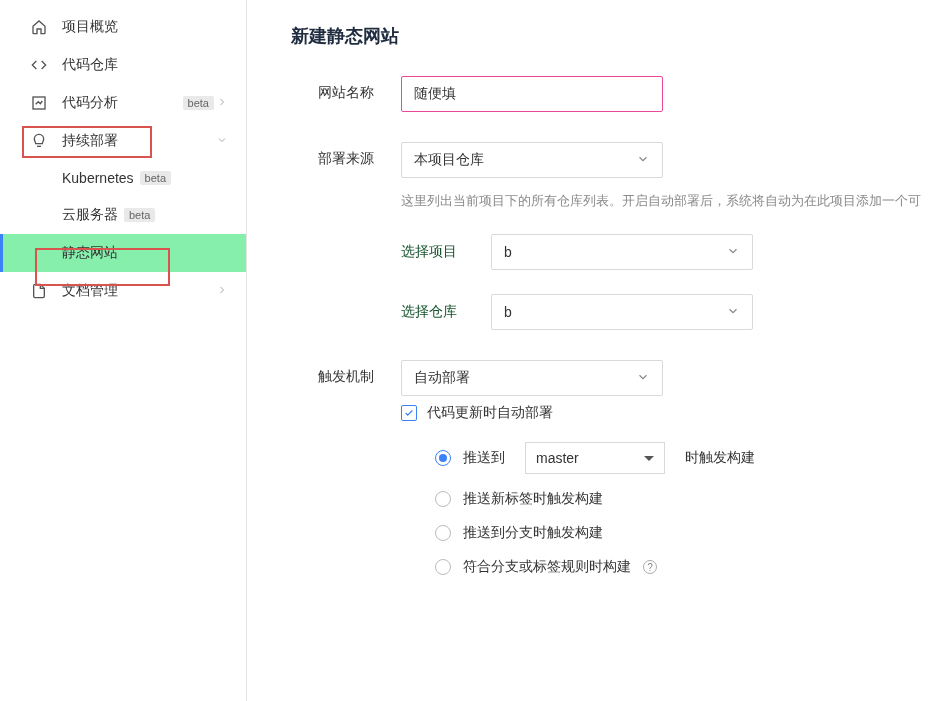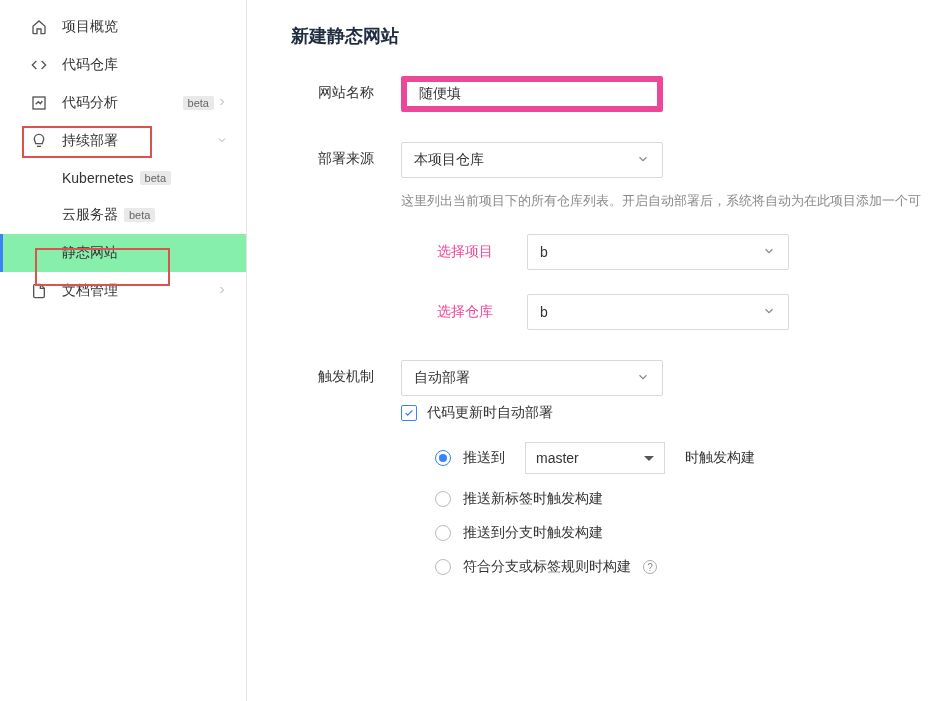--- a/index.html
+++ b/index.html
@@ -107,21 +107,21 @@
     .form-label {
       width: 110px;
       padding-top: 8px;
       color: #333;
       text-align: center;
     }
     .form-control { flex: 1; }
     .input-text {
       width: 262px;
       height: 36px;
-      border: 6px solid #ec4899;
+      border: 1px solid #ec4899;
       border-radius: 2px;
       padding: 0 12px;
       font-size: 14px;
       color: #333;
     }
     .select-box {
       width: 262px;
       height: 36px;
       border: 1px solid #d9d9d9;
       border-radius: 2px;
@@ -137,21 +137,21 @@
       color: #8a8a8a;
       font-size: 13px;
       margin-top: 14px;
       white-space: nowrap;
     }
     .sub-row {
       display: flex;
       align-items: center;
       margin-top: 24px;
     }
-    .sub-label { width: 90px; color: #ec4899; margin-left: 36px; }
+    .sub-label { width: 90px; color: #14532d; }
 
     .checkbox-row {
       display: flex;
       align-items: center;
       gap: 10px;
       margin-top: 8px;
     }
     .checkbox {
       width: 16px; height: 16px;
       border: 1px solid #3b82f6;

